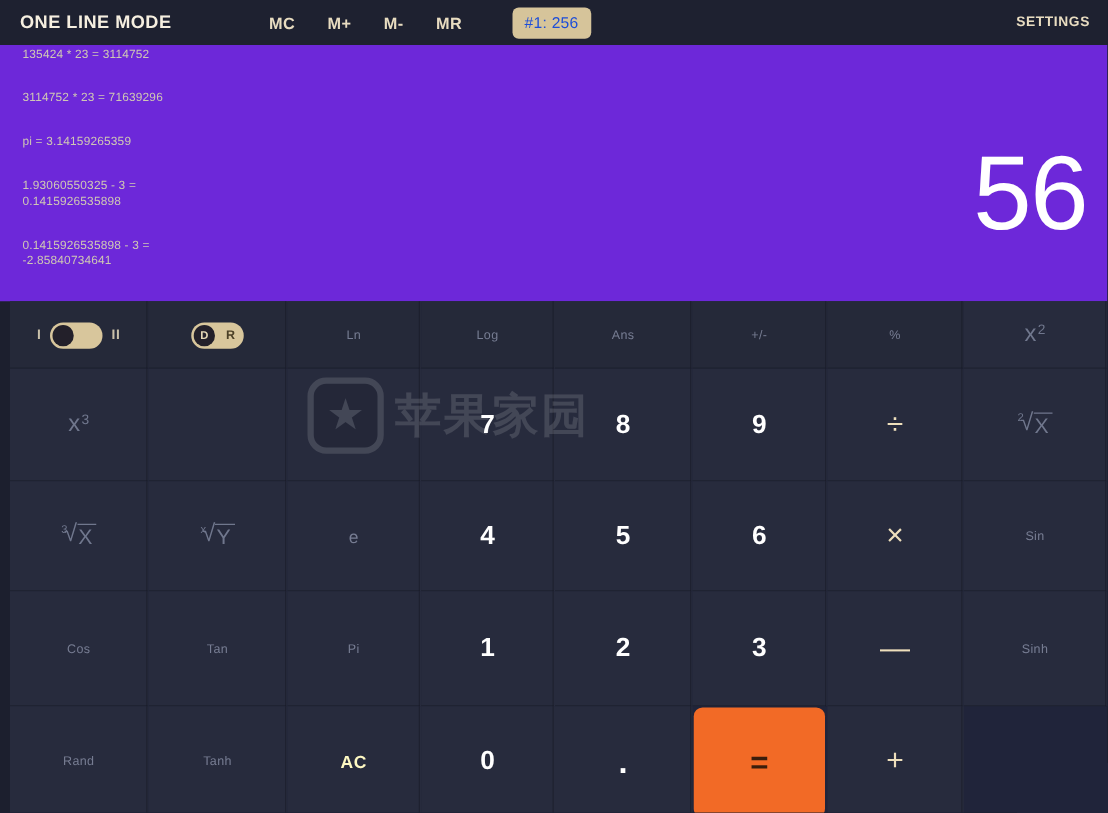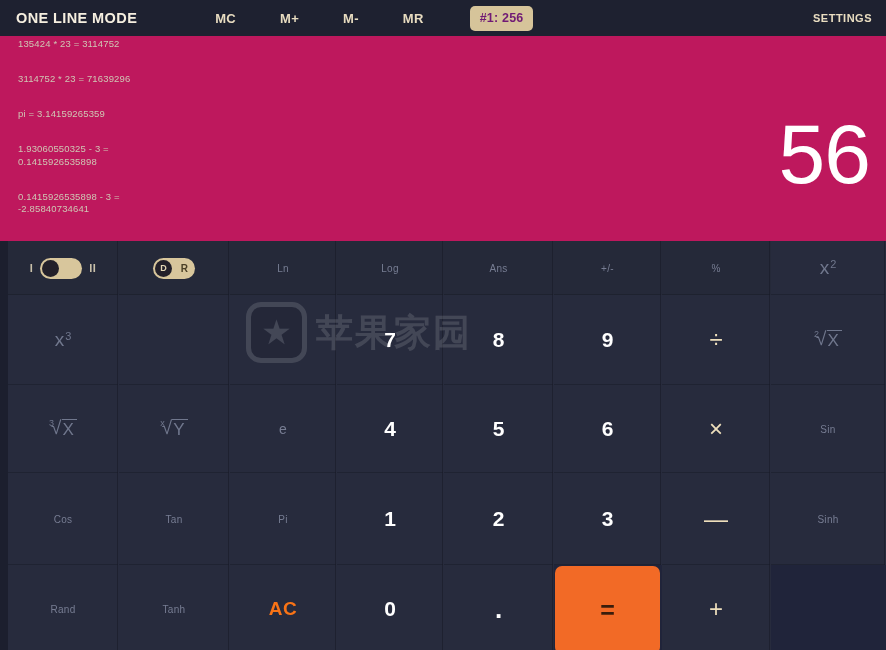--- a/index.html
+++ b/index.html
@@ -35,61 +35,61 @@
     font-size: 14.5px;
     font-weight: bold;
     letter-spacing: 0.4px;
     color: #f6efe0;
     white-space: nowrap;
   }
 
   .mem-group {
     display: flex;
     align-items: center;
-    gap: 44px;
+    gap: 26px;
     margin-left: 78px;
   }
 
   .mem-btn {
     font-size: 13px;
     font-weight: bold;
     color: #e8dcc0;
     letter-spacing: 0.3px;
     cursor: pointer;
     white-space: nowrap;
   }
 
   .mem-badge {
     background: #d6c49a;
-    color: #701a75;
+    color: #1d4ed8;
     font-size: 12.5px;
-    font-weight: bold;
+    font-weight: normal;
     border-radius: 5px;
     padding: 5px 10px 6px 10px;
     letter-spacing: 0.2px;
     cursor: pointer;
     white-space: nowrap;
-    margin-left: 2px;
+    margin-left: 14px;
   }
 
   .settings-btn {
     margin-left: auto;
     font-size: 11px;
     font-weight: bold;
     letter-spacing: 0.5px;
     color: #e9ddc1;
     cursor: pointer;
     white-space: nowrap;
   }
 
   
   .display-area {
     position: relative;
     flex: 0 0 205px;
-    background: #be185d;
+    background: #6d28d9;
     overflow: hidden;
   }
 
   .history {
     position: absolute;
     left: 18px;
     top: 2px;
     width: 330px;
   }
 
@@ -176,23 +176,23 @@
   }
 
   .label-op {
     font-size: 24px;
     color: #eedfbc;
     font-weight: 400;
     line-height: 1;
   }
 
   .label-ac {
-    font-size: 19px;
-    font-weight: bold;
-    color: #f97316;
+    font-size: 14px;
+    font-weight: bold;
+    color: #fef9c3;
     letter-spacing: 0.5px;
   }
 
   .label-dot {
     font-size: 26px;
     font-weight: bold;
     color: #ffffff;
     line-height: 0.4;
   }
   .pow-base {

